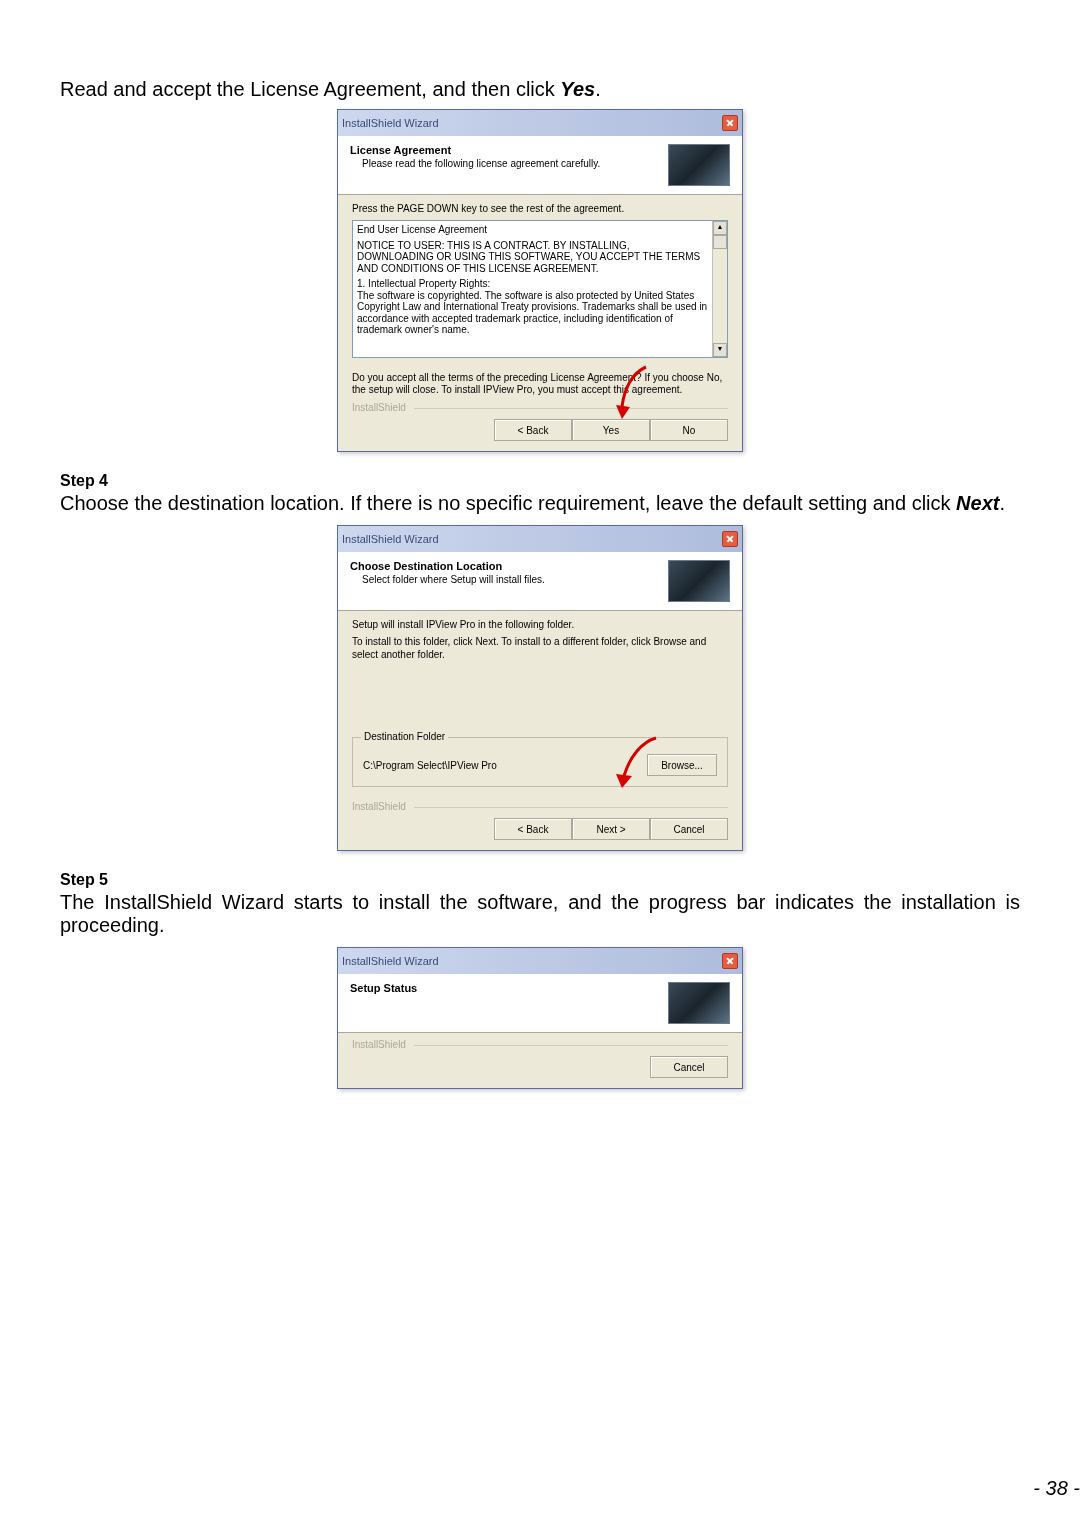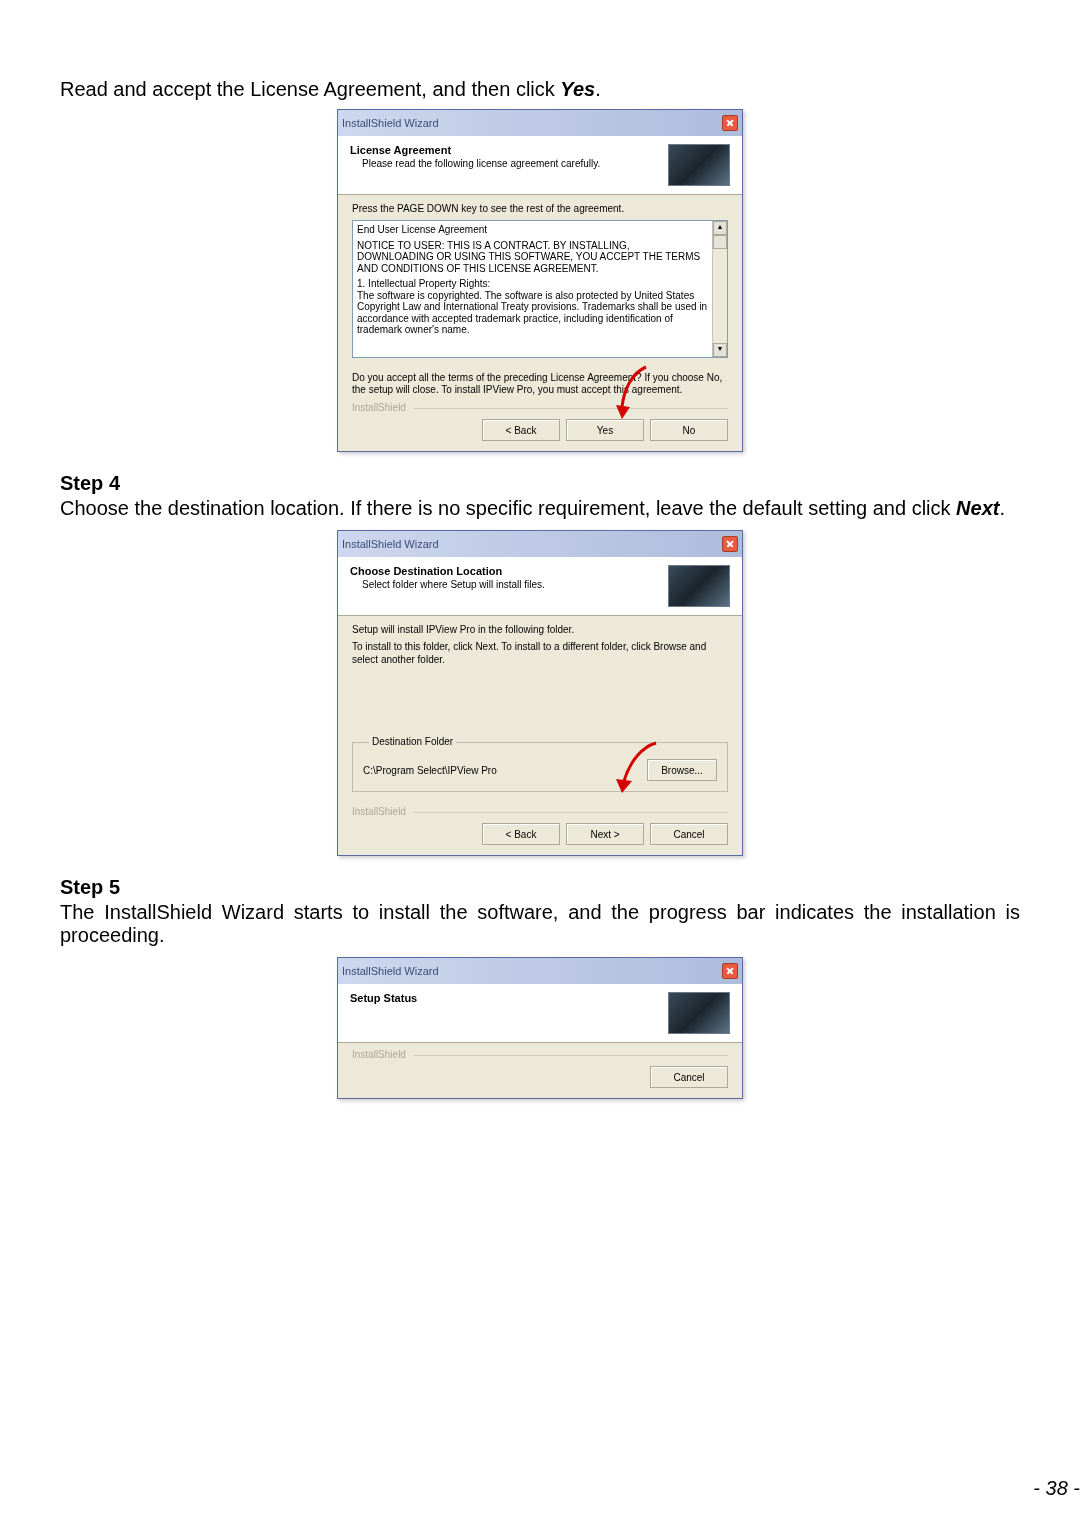--- a/index.html
+++ b/index.html
@@ -18,21 +18,21 @@
     position: relative;
     border-radius: 26px;
   }
   .intro-line {
     font-size: 20px;
     margin: 0 0 8px 0;
   }
   .intro-line b { font-weight: bold; font-style: italic; }
   .justified { text-align: justify; }
   .step-h {
-    font-size: 20px;
+    font-size: 16px;
     font-weight: bold;
     margin: 20px 0 2px 0;
   }
   .step-body {
     font-size: 20px;
     margin: 0 0 10px 0;
   }
   .emph { font-weight: bold; font-style: italic; }
 
   
@@ -147,21 +147,20 @@
     top: 6px;
     left: 62px;
     right: 14px;
     height:1px;
     background:#d0ccc0;
   }
 
   .button-row {
     display: flex;
     justify-content: flex-end;
-    gap: 6px;
     padding: 6px 14px 10px 14px;
   }
   .win-btn {
     min-width: 64px;
     height: 20px;
     font-size: 10px;
     background: #ece9d8;
     border: 1px solid #aca899;
     box-shadow: inset 1px 1px 0 #fff;
     display: flex;
@@ -181,21 +180,21 @@
   
   .dest-group {
     border: 1px solid #c0bcac;
     margin: 8px 0 2px 0;
     padding: 16px 10px 10px 10px;
     position: relative;
   }
   .dest-group .legend {
     position: absolute;
     top: -7px;
-    left: 16px;
+    left: 8px;
     background: #ece9d8;
     font-size: 10px;
     padding: 0 3px;
   }
   .dest-row { display:flex; align-items:center; justify-content:space-between;}
   .dest-row span { font-size: 10px; }
   .dest-row .win-btn { min-width: 56px; }
 
   
   .progress-wrap {

